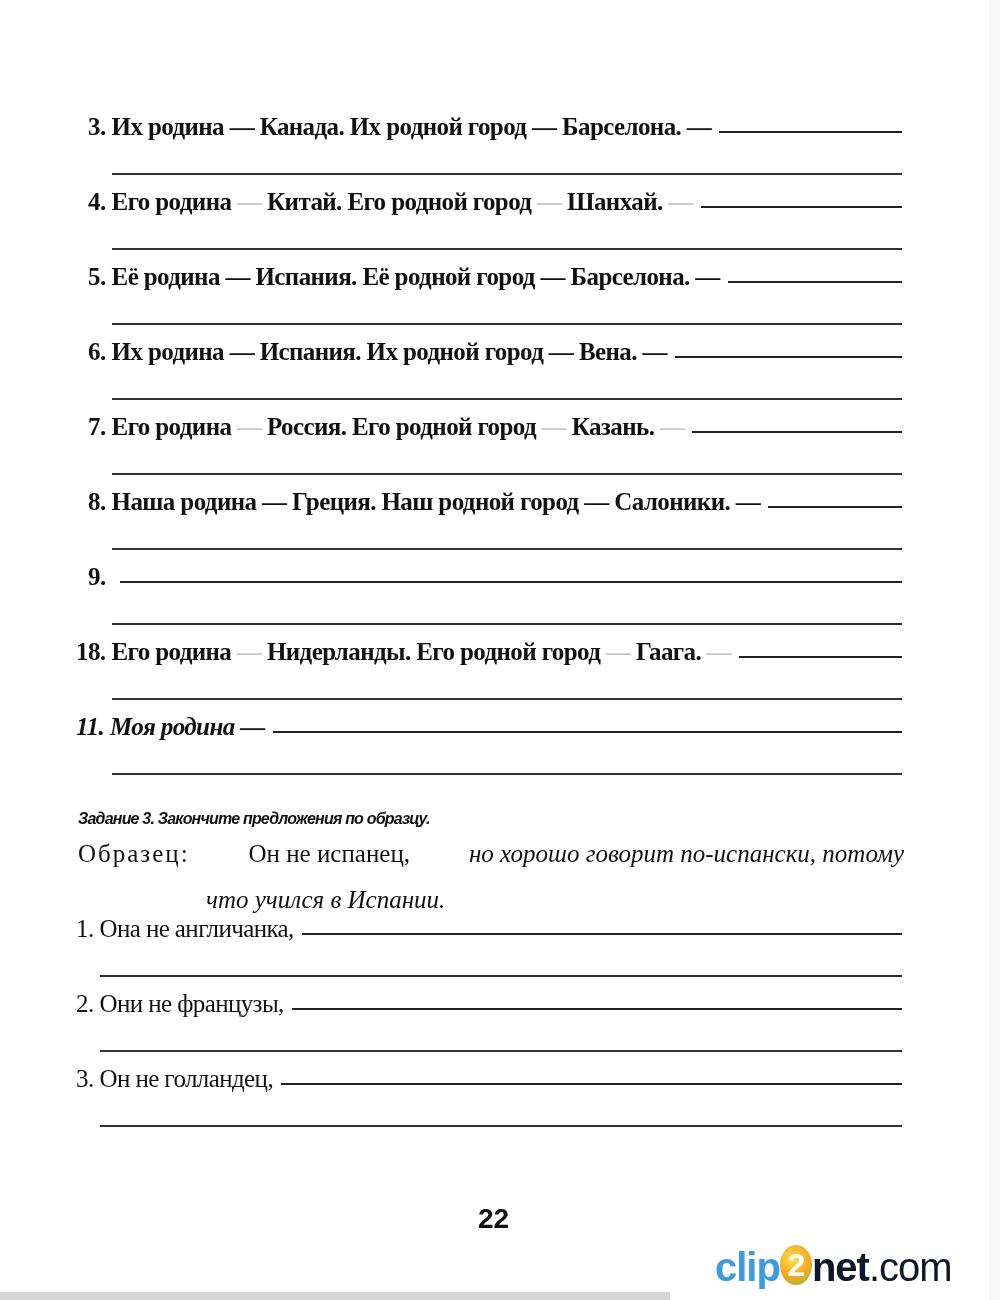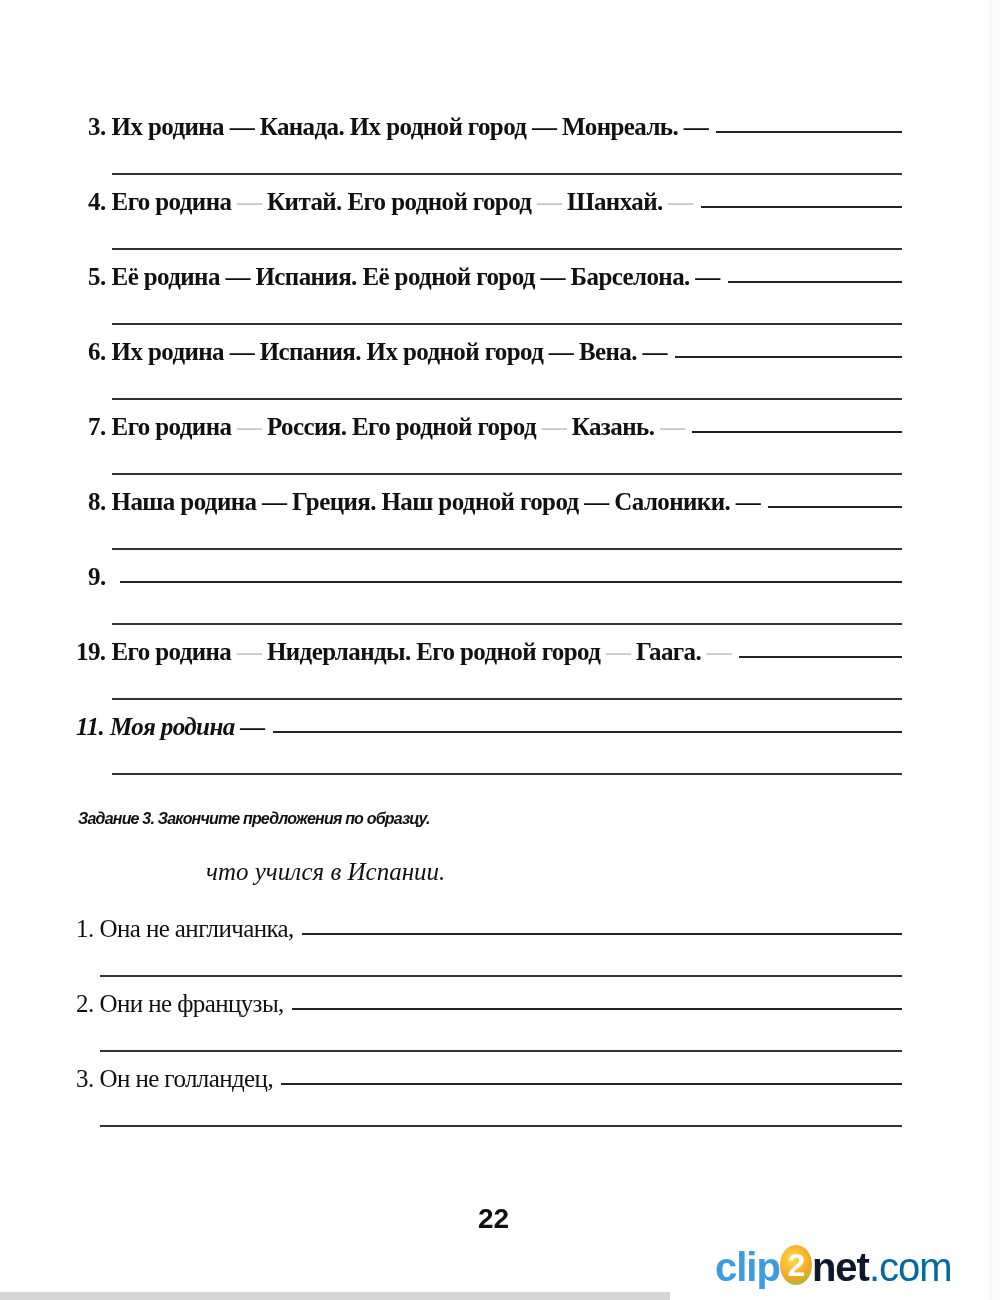--- a/index.html
+++ b/index.html
@@ -17,32 +17,32 @@
     .sample { position: absolute; left: 78px; top: 840px; font-size: 25px; width: 826px; }
     .sample-label { letter-spacing: 2px; }
     .sample-line1 { display: flex; justify-content: space-between; }
     .sample-line2 { padding-left: 128px; font-style: italic; margin-top: 18px; }
     .it { font-style: italic; }
     .page-number { position: absolute; left: 478px; top: 1203px; font-family: "Liberation Sans", sans-serif; font-weight: bold; font-size: 28px; }
     .watermark { position: absolute; left: 715px; top: 1245px; font-family: "Liberation Sans", sans-serif; font-weight: bold; font-size: 40px; letter-spacing: -1px; }
     .wm-clip { color: #3d9be0; }
     .wm-two { display: inline-block; width: 32px; height: 40px; border-radius: 50%; background: radial-gradient(circle at 40% 35%, #ffe04a, #f5a623 55%, #7cc242 100%); color: #fff; text-align: center; line-height: 40px; font-size: 32px; vertical-align: top; }
     .wm-net { color: #0f172a; }
-    .wm-com { color: #0369a1; font-weight: normal; }
+    .wm-com { color: #0f172a; font-weight: normal; }
     .h-scrollbar { position: absolute; left: 0; top: 1292px; width: 670px; height: 8px; background: #d6d6d6; }
   </style>
 </head>
 <body>
 
 <div class="page-edge"></div>
 
 <div id="ex2">
     <div class="row text" style="left: 88px; top: 113px; width: 814px;">
       <span style="margin-right: 6px;">3.</span>
-      <span>Их родина — Канада. Их родной город — Монреаль. —</span>
+      <span>Их родина — Канада. Их родной город — Барселона. —</span>
       <span class="fill-line"></span>
     </div>
     <div class="full-line" style="left: 112px; width: 790px; top: 173px;"></div>
     <div class="row text" style="left: 88px; top: 188px; width: 814px;">
       <span style="margin-right: 6px;">4.</span>
       <span style="font-weight: bold; text-align: center;">Его родина <span class="gray-dash">—</span> Китай. Его родной город <span class="gray-dash">—</span> Шанхай. <span class="gray-dash">—</span></span>
       <span class="fill-line"></span>
     </div>
     <div class="full-line" style="left: 112px; width: 790px; top: 248px;"></div>
     <div class="row text" style="left: 88px; top: 263px; width: 814px;">
@@ -68,35 +68,40 @@
       <span>Наша родина — Греция. Наш родной город — Салоники. —</span>
       <span class="fill-line"></span>
     </div>
     <div class="full-line" style="left: 112px; width: 790px; top: 548px;"></div>
     <div class="row text" style="left: 88px; top: 563px; width: 814px;">
       <span style="margin-right: 6px;">9.</span>
       <span class="fill-line"></span>
     </div>
     <div class="full-line" style="left: 112px; width: 790px; top: 623px;"></div>
     <div class="row text" style="left: 76px; top: 638px; width: 826px;">
-      <span style="margin-right: 6px;">19.</span>
+      <span style="margin-right: 6px;">18.</span>
       <span style="font-weight: bold;">Его родина <span class="gray-dash">—</span> Нидерланды. Его родной город <span class="gray-dash">—</span> Гаага. <span class="gray-dash">—</span></span>
       <span class="fill-line"></span>
     </div>
     <div class="full-line" style="left: 112px; width: 790px; top: 698px;"></div>
     <div class="row text" style="left: 76px; top: 713px; width: 826px; font-style: italic;">
       <span style="margin-right: 6px;">11.</span>
       <span>Моя родина —</span>
       <span class="fill-line"></span>
     </div>
     <div class="full-line" style="left: 112px; width: 790px; top: 773px;"></div>
   </div>
 
 <div class="task-title">Задание 3. Закончите предложения по образцу.</div>
 <div class="sample">
+  <div class="sample-line1">
+    <span class="sample-label">Образец:</span>
+    <span>Он не испанец,</span>
+    <span class="it">но хорошо говорит по-испански, потому</span>
+  </div>
   <div class="sample-line2">что учился в Испании.</div>
 </div>
 <div id="ex3">
     <div class="row text" style="font-weight: normal; left: 76px; top: 915px; width: 826px;">
       <span style="margin-right: 6px;">1.</span>
       <span>Она не англичанка,</span>
       <span class="fill-line"></span>
     </div>
     <div class="full-line" style="left: 100px; width: 802px; top: 975px;"></div>
     <div class="row text" style="font-weight: normal; left: 76px; top: 990px; width: 826px;">

